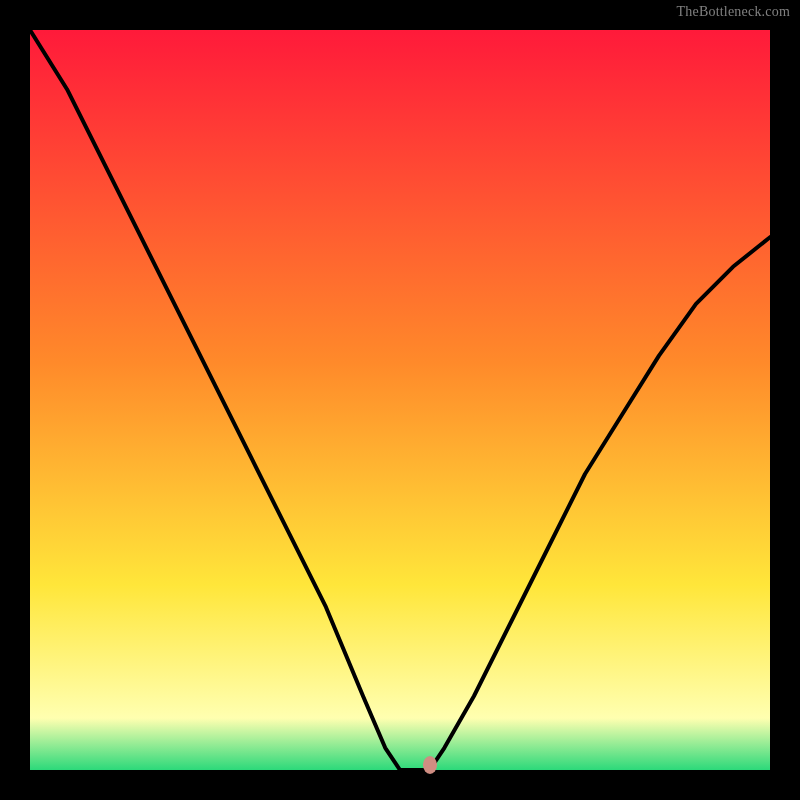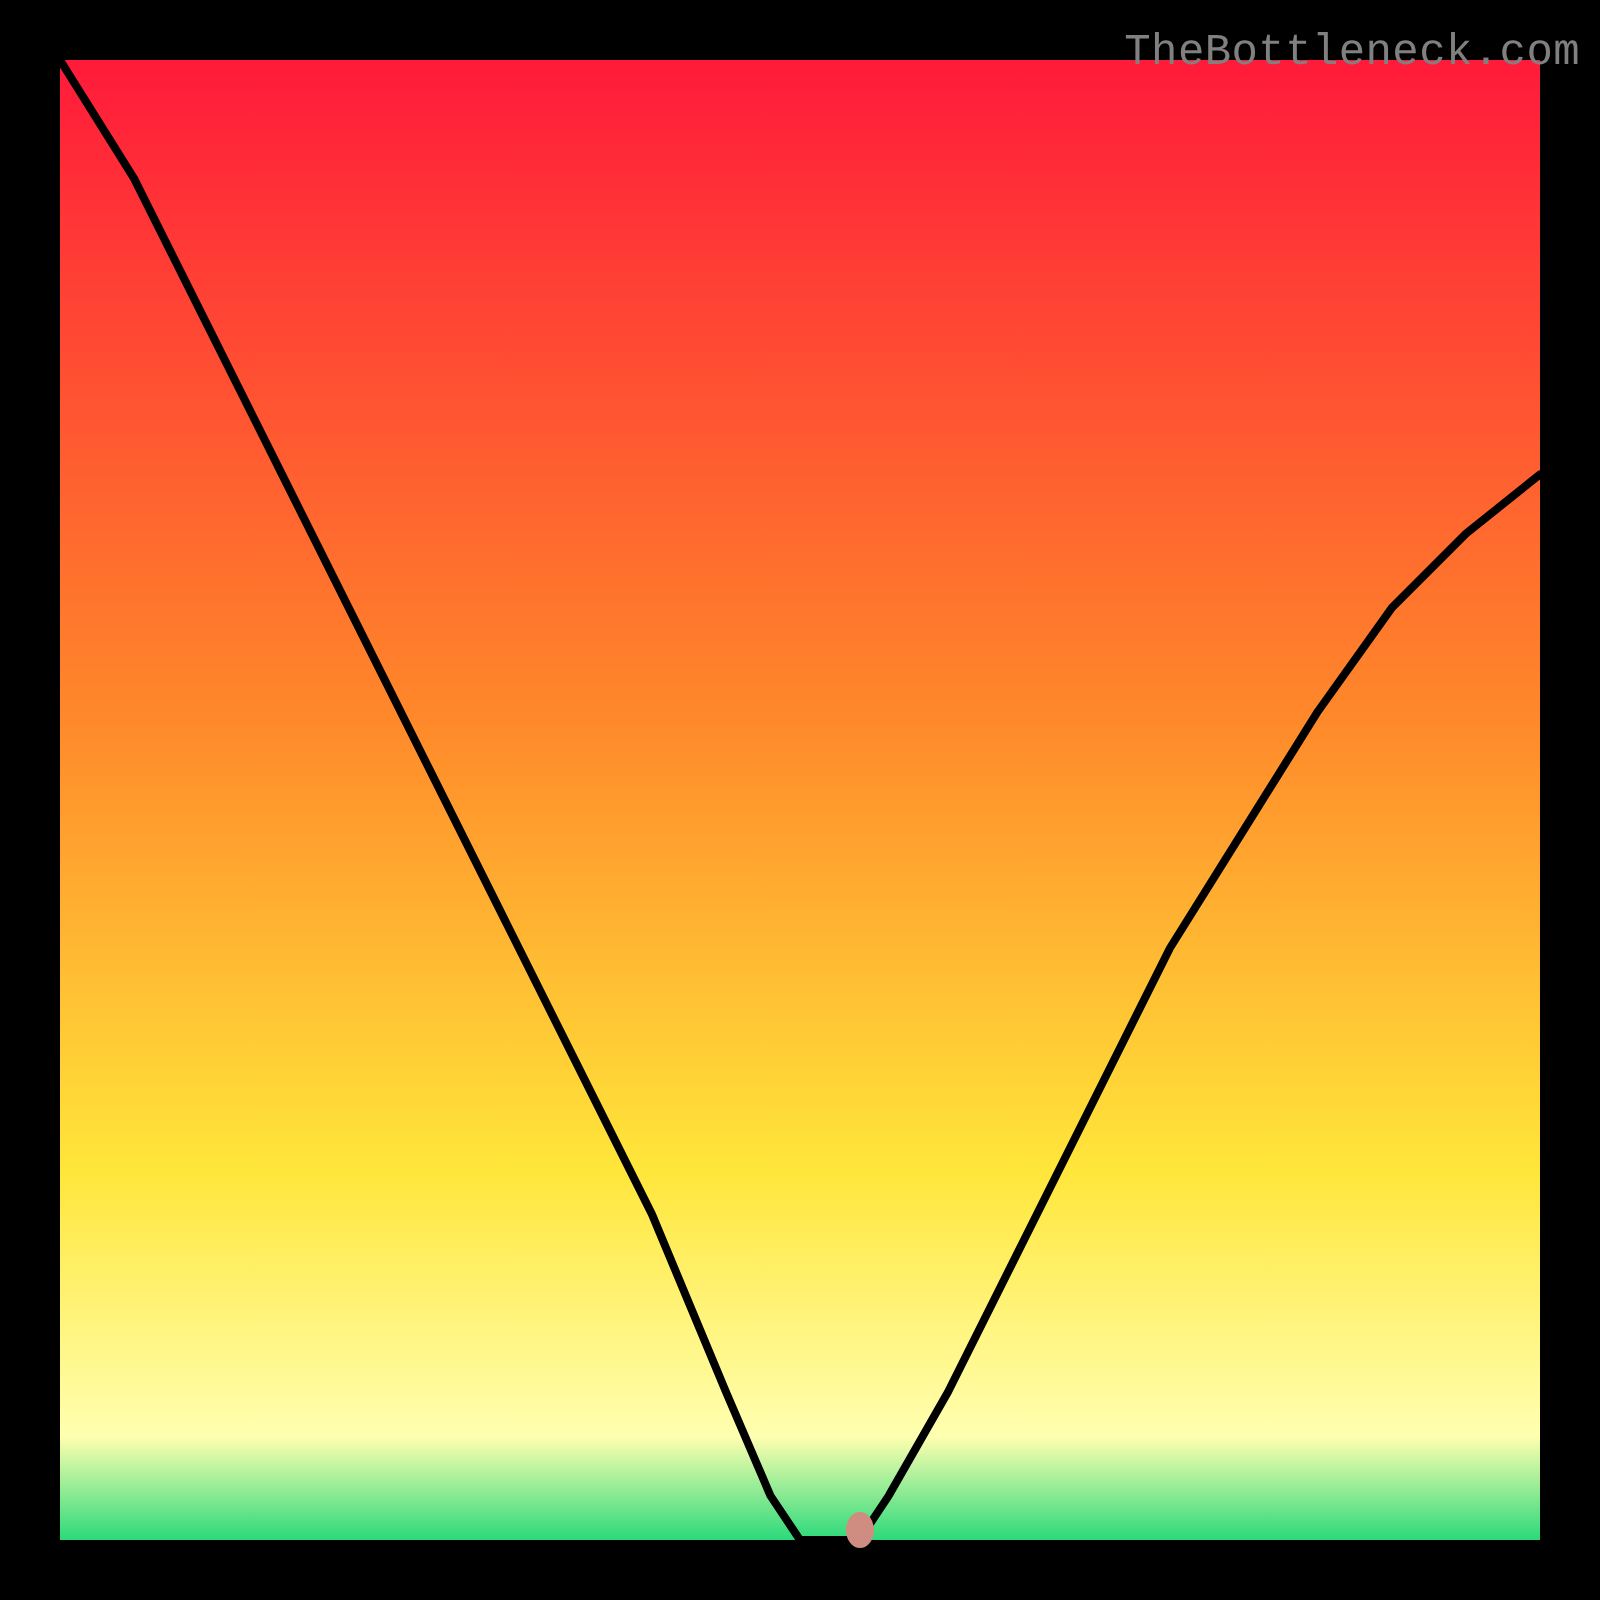--- a/index.html
+++ b/index.html
@@ -11,24 +11,24 @@
     overflow: hidden;
   }
   .frame {
     position: relative;
     width: 800px;
     height: 800px;
     background: #000;
   }
   .watermark {
     position: absolute;
-    top: 14px;
+    top: 4px;
     right: 10px;
-    font-family: Liberation Mono, monospace;
-    font-size: 22px;
+    font-family: Liberation Serif, serif;
+    font-size: 14px;
     color: #808080;
     font-weight: 400;
     letter-spacing: 0.2px;
     z-index: 10;
   }
   .plot-area {
     position: absolute;
     left: 30px;
     top: 30px;
     width: 740px;

